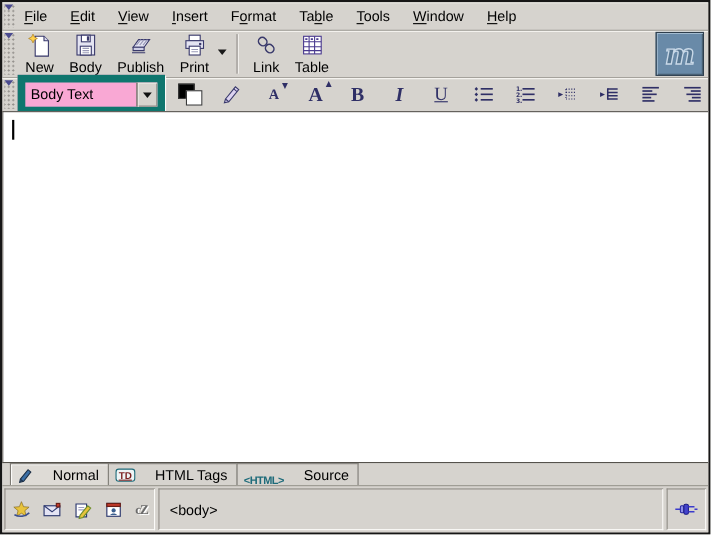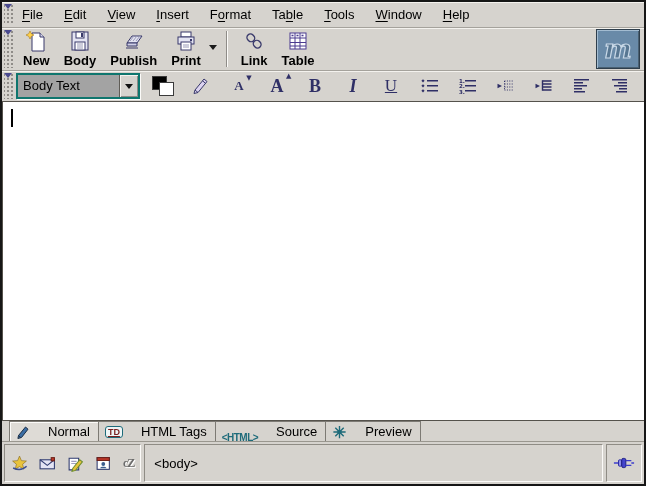--- a/index.html
+++ b/index.html
@@ -15,30 +15,30 @@
 
   
   .menubar{height:25px;display:flex;align-items:center;border-bottom:1px solid #a5a29c;box-shadow:inset 0 1px 0 #f4f2ee;}
   .menu-item{padding:2px 6px;margin-right:9px;font-size:13px;color:#000;white-space:nowrap;}
   .menu-item u{text-underline-offset:2px;}
 
   
   .toolbar{height:42px;display:flex;align-items:center;border-bottom:1px solid #a5a29c;box-shadow:inset 0 1px 0 #f4f2ee;}
   .tb-btn{display:flex;flex-direction:column;align-items:center;justify-content:center;padding:1px 5px;margin:0 2px;}
   .tb-btn .ticon{height:22px;display:flex;align-items:flex-end;justify-content:center;}
-  .tb-btn .lbl{font-size:13px;color:#000;margin-top:1px;white-space:nowrap;font-weight:bold;}
+  .tb-btn .lbl{font-size:13px;color:#000;margin-top:1px;white-space:nowrap;}
   .tb-btn.disabled .lbl{color:#97948c;}
   .dd-arrow{width:0;height:0;border:4px solid transparent;border-top:5px solid #1a1a1a;margin:0 3px 0 1px;align-self:center;}
   .vsep{width:0;align-self:stretch;margin:3px 6px;border-left:1px solid #8f8c88;border-right:1px solid #fcfbf9;}
   .logo-box{margin-left:auto;margin-right:4px;width:42px;height:38px;background:#698aa8;border:1px solid #2e3e4c;
     box-shadow:inset 1px 1px 0 #a3bcd1,inset -1px -1px 0 #496072;display:flex;align-items:center;justify-content:center;flex:none;}
 
   
   .formatbar{height:30px;display:flex;align-items:center;box-shadow:inset 0 1px 0 #f4f2ee;}
-  .combo{display:flex;width:120px;height:22px;background:#a3a3a3;border:2px solid #0f766e;box-shadow:1px 1px 0 #fcfbf9;align-items:stretch;flex:none;margin-right:10px;}
+  .combo{display:flex;width:120px;height:22px;background:#f9a8d4;border:7px solid #0f766e;box-shadow:1px 1px 0 #fcfbf9;align-items:stretch;flex:none;margin-right:10px;}
   .combo .val{flex:1;font-size:13px;padding:3px 0 0 5px;color:#000;}
   .combo .btn{width:18px;background:#d6d3ce;border-left:1px solid #5f5c56;box-shadow:inset 1px 1px 0 #f4f2ee,inset -1px -1px 0 #8f8c88;display:flex;align-items:center;justify-content:center;}
   .combo .btn i{width:0;height:0;border:4px solid transparent;border-top:5px solid #111;margin-top:4px;}
   .fmt{width:26px;height:24px;display:flex;align-items:center;justify-content:center;margin-right:12px;flex:none;}
   .swatch{width:22px;height:20px;position:relative;}
   .swatch .fg{position:absolute;top:0;left:0;width:13px;height:12px;background:#000;border:1px solid #3a3a3a;}
   .swatch .bg{position:absolute;right:0;bottom:0;width:13px;height:12px;background:#fff;border:1px solid #3a3a3a;}
   .glyph{color:#2f2f66;font-family:"Liberation Serif",serif;}
   .g-bold{font-weight:bold;font-size:18px;}
   .g-italic{font-style:italic;font-size:18px;font-weight:bold;}
@@ -306,29 +306,20 @@
       <span>Normal</span>
     </div>
     <div class="tab">
       <span class="td-badge">TD</span>
       <span>HTML Tags</span>
     </div>
     <div class="tab">
       <span class="src-badge">&lt;HTML&gt;</span>
       <span>Source</span>
     </div>
-    <div class="tab">
-      <svg width="15" height="14" viewBox="0 0 16 16">
-          <g stroke="#1e6b7a" stroke-width="1.6">
-            <path d="M8 1v14M1 8h14M3.2 3.2l9.6 9.6M12.8 3.2L3.2 12.8"></path>
-          </g>
-          <circle cx="8" cy="8" r="2.4" fill="#1e6b7a"></circle>
-        </svg>
-      <span>Preview</span>
-    </div>
   </div>
 
   <div class="statusbar">
     <div class="panel icons">
       <svg width="17" height="17" viewBox="0 0 16 16">
           <path d="M8 1l1.8 4.3 4.7.4-3.6 3 1.1 4.6L8 10.9l-4 2.4 1.1-4.6-3.6-3 4.7-.4z" fill="#e8c33c" stroke="#8a6d1f" stroke-width="0.6"></path>
           <path d="M2 12.2c4.2 2 9.3 1.6 12.7-1.6" stroke="#3b4f8f" stroke-width="1.4" fill="none"></path>
         </svg>
       <svg width="17" height="17" viewBox="0 0 16 16">
           <rect x="1" y="4.5" width="13.5" height="8.5" fill="#e4e4f4" stroke="#2f3b70"></rect>

